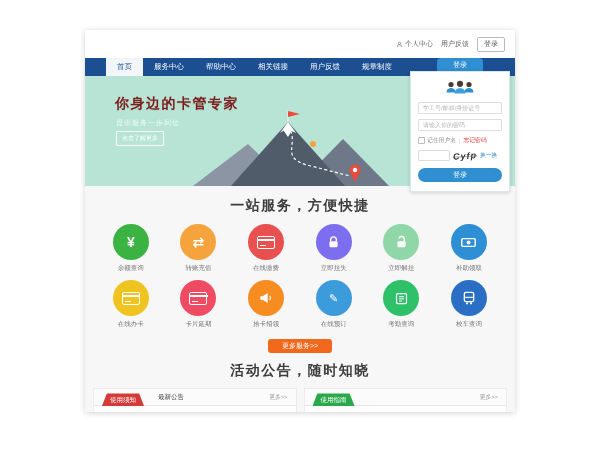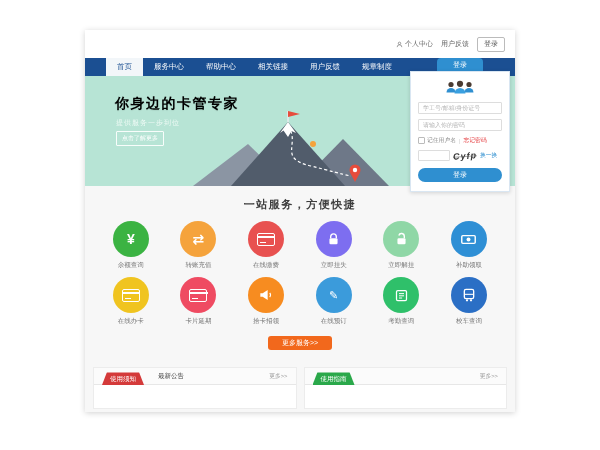--- a/index.html
+++ b/index.html
@@ -17,21 +17,21 @@
   .top-link{display:flex;align-items:center;gap:2px}
   .top-btn{border:1px solid #bbb;border-radius:2px;padding:1.5px 6px;color:#555;background:#fff}
 
   
   .nav{height:18px;display:flex;align-items:stretch;padding-left:21px;position:relative;z-index:2}
   .nav-item{color:#fff;font-size:7.5px;display:flex;align-items:center;padding:0 11px;cursor:pointer}
   .nav-item.active{background:#f2f6f9;color:#1b4f92}
 
   
   .banner{height:110px;position:relative;overflow:hidden}
-  .banner-title{position:absolute;left:30px;top:19px;font-size:14px;font-weight:bold;color:#000000;letter-spacing:1.5px;text-shadow:0 1px 1px rgba(0,0,0,.08)}
+  .banner-title{position:absolute;left:30px;top:19px;font-size:14px;font-weight:bold;color:#7f1d1d;letter-spacing:1.5px;text-shadow:0 1px 1px rgba(0,0,0,.08)}
   .banner-sub{position:absolute;left:31px;top:42px;font-size:7px;color:#eefaf5;letter-spacing:1px}
   .banner-cta{position:absolute;left:31px;top:55px;font-size:6px;color:#fff;border:1px solid rgba(255,255,255,.9);padding:2px 5px;border-radius:1px}
   .mountains{position:absolute;left:108px;bottom:0}
 
   
   .login-card{position:absolute;right:5px;top:28px;width:100px;z-index:10}
   .login-tab{width:46px;height:13px;margin:0 auto;color:#fff;font-size:7px;display:flex;align-items:center;justify-content:center;border-radius:4px 4px 0 0}
   .login-body{background:#fff;border:1px solid #d9e6f2;box-shadow:0 1px 4px rgba(0,0,0,.15);padding:7px 7px 9px;display:flex;flex-direction:column;gap:5px}
   .users-icon{align-self:center;margin-bottom:1px}
   .login-input{height:12px;border:1px solid #ddd;border-radius:1px;font-size:6px;padding:0 4px;color:#333;width:100%;box-sizing:border-box;background:#fff;outline:none}
@@ -41,21 +41,21 @@
   .sep{color:#ccc;margin:0 1px}
   .forgot{color:#e4393c}
   .captcha-row{display:flex;align-items:center;gap:3px}
   .captcha-input{width:32px;height:11px;border:1px solid #ddd;border-radius:1px;font-size:6px;padding:0 3px;box-sizing:border-box;outline:none}
   .captcha-img{font-size:9px;font-style:italic;font-weight:bold;color:#3a3a3a;letter-spacing:1px;transform:rotate(-4deg);text-decoration:line-through;text-decoration-color:rgba(60,60,60,.45)}
   .refresh{font-size:5.8px;color:#2f8fd0}
   .login-submit{height:14px;border:none;border-radius:7px;color:#fff;font-size:7px;display:flex;align-items:center;justify-content:center;margin-top:2px;cursor:pointer}
 
   
   .main{background:#f7f7f7;padding-top:11px;min-height:230px}
-  .section-title{text-align:center;font-size:11px;font-weight:bold;color:#3d3d3d;letter-spacing:1.5px}
+  .section-title{text-align:center;font-size:14px;font-weight:bold;color:#3d3d3d;letter-spacing:1.5px}
   .svc-grid{display:flex;flex-wrap:wrap;padding:9px 12px 0}
   .svc{width:16.66%;display:flex;flex-direction:column;align-items:center;margin-bottom:7px;box-sizing:border-box}
   .circle{width:36px;height:36px;border-radius:50%;display:flex;align-items:center;justify-content:center;color:#fff;cursor:pointer}
   .svc-label{font-size:6.5px;color:#777;margin-top:4px}
   .glyph{font-size:14px;font-weight:bold;color:#fff;line-height:1}
   .glyph.small{font-size:11px}
   .i-card{width:16px;height:11px;border:1.3px solid #fff;border-radius:2px;position:relative;display:inline-block}
   .i-card::before{content:'';position:absolute;left:-1.3px;right:-1.3px;top:2px;height:2.6px;background:#fff}
   .i-card::after{content:'';position:absolute;left:2px;bottom:1.5px;width:6px;height:1.4px;background:#fff}
   .more-btn{margin:3px auto 9px;width:64px;height:14px;border:none;border-radius:3px;color:#fff;font-size:7px;display:flex;align-items:center;justify-content:center;cursor:pointer}
@@ -241,20 +241,21 @@
               <circle cx="9" cy="20" r="1.7" fill="#fff"></circle>
               <circle cx="15" cy="20" r="1.7" fill="#fff"></circle>
             </svg>
         </div>
         <div class="svc-label">校车查询</div>
       </div>
     </div>
 
     <button class="more-btn" style="background-color: rgb(242, 104, 28);">更多服务&gt;&gt;</button>
 
+    <div class="section-title">活动公告，随时知晓</div>
 
     <div class="panels">
       <div class="panel">
         <div class="panel-header">
           <span class="ribbon" style="background-color: rgb(212, 58, 58);">使用须知</span>
           <span class="panel-tab2">最新公告</span>
           <span class="panel-more">更多&gt;&gt;</span>
         </div>
       </div>
       <div class="panel">

